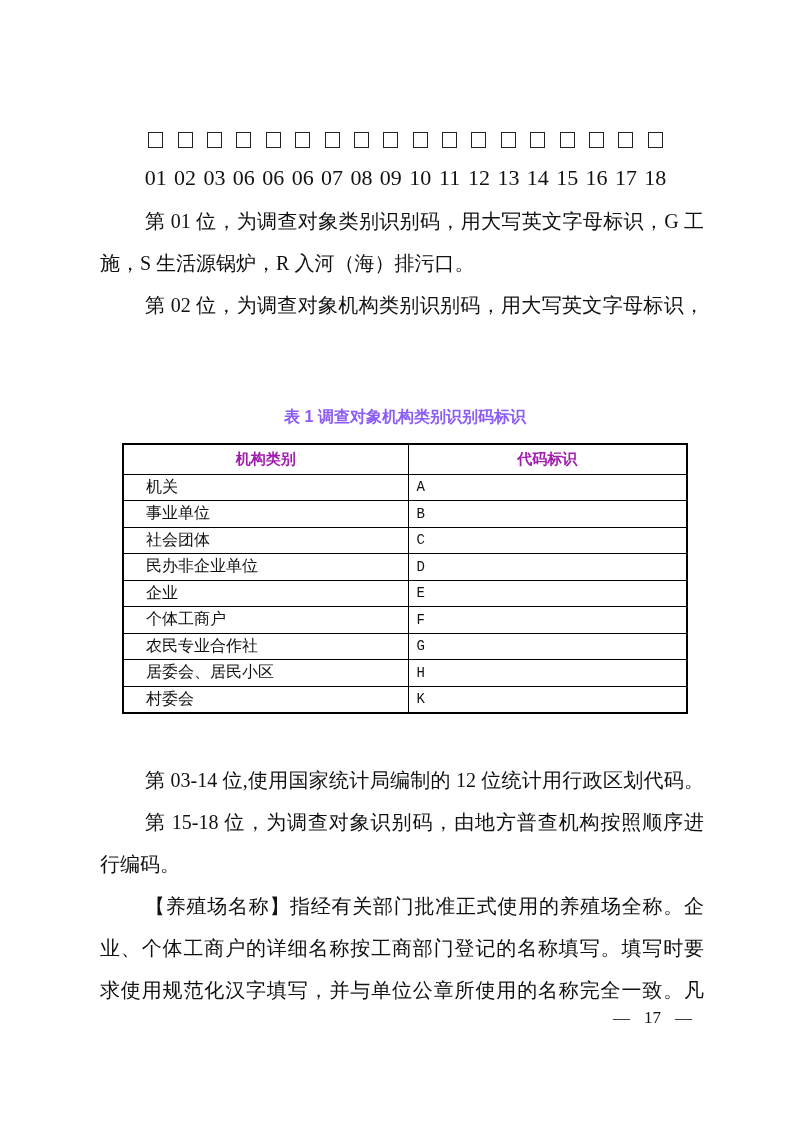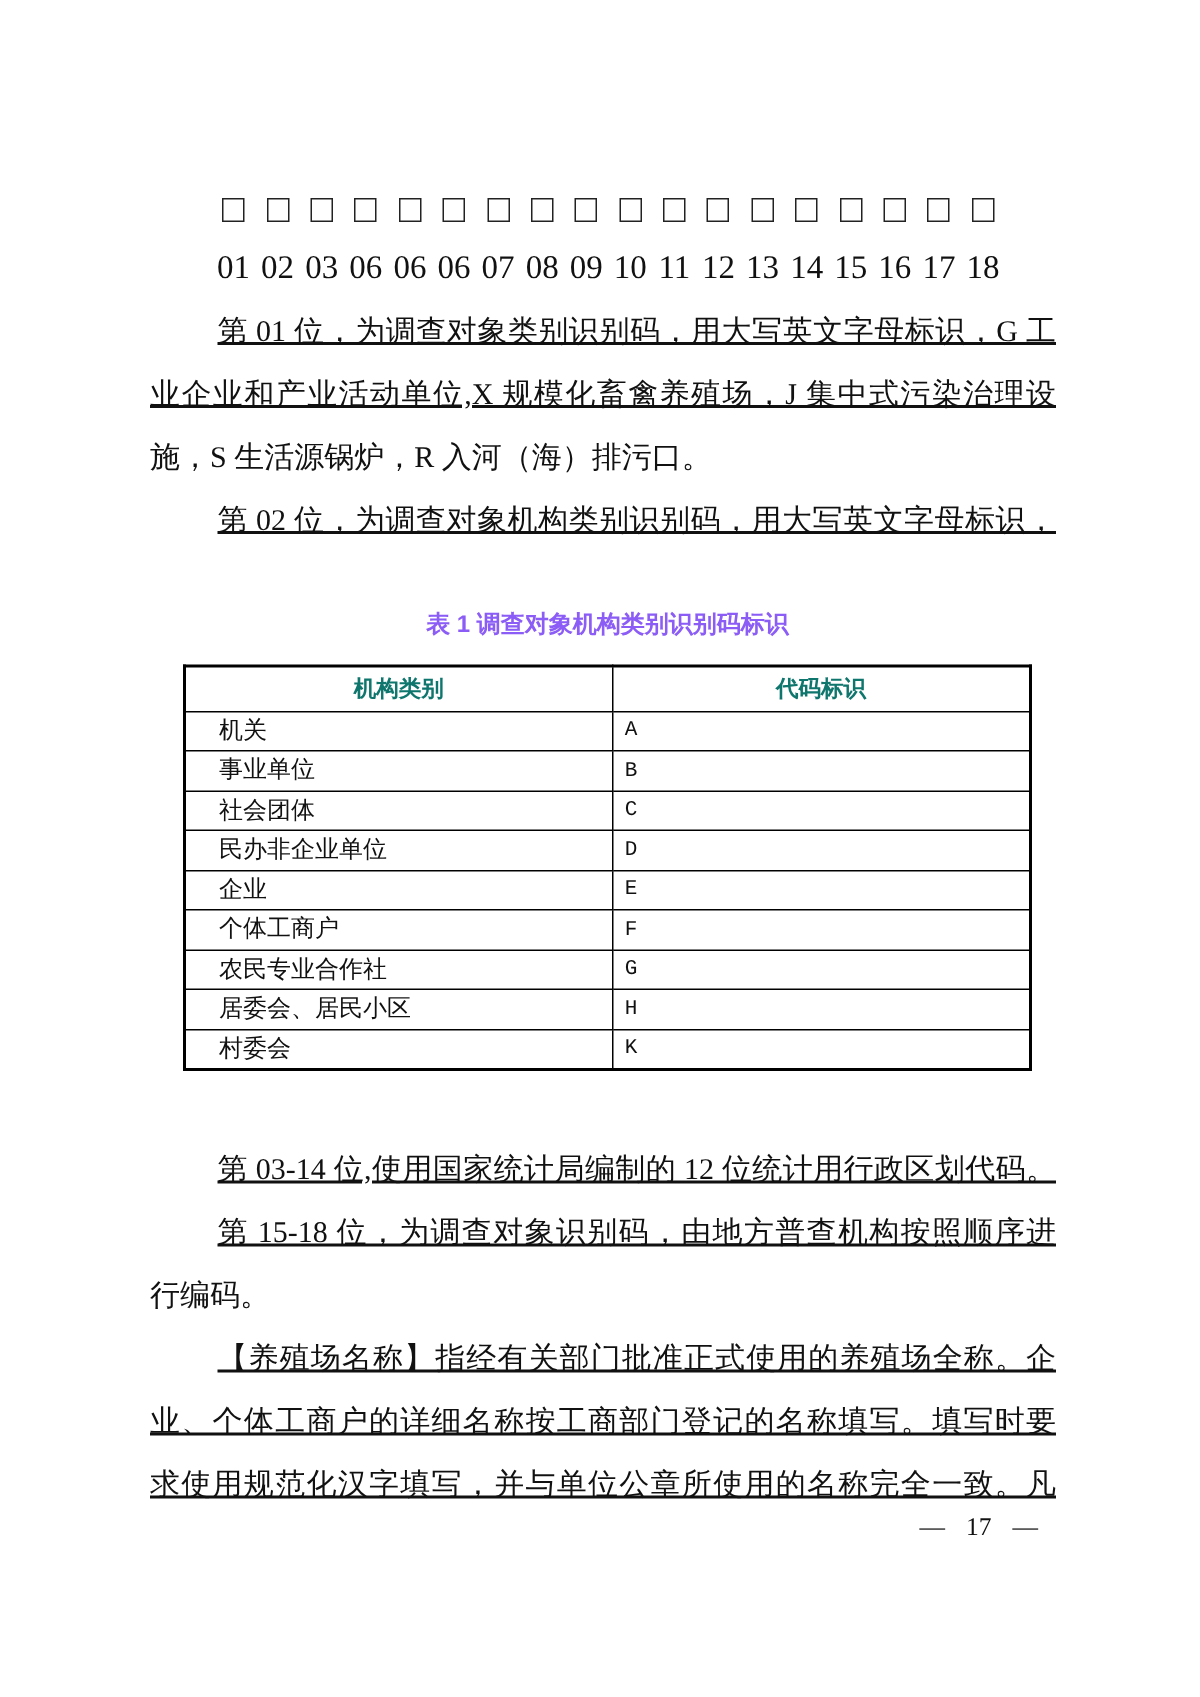--- a/index.html
+++ b/index.html
@@ -47,21 +47,21 @@
     left: 100px;
     width: 604px;
     font-size: 20px;
     line-height: 42px;
     color: #111111;
   }
   #block1 { top: 200px; }
   #block2 { top: 759px; }
   .line { text-align: left; }
   .line.indent { padding-left: 45px; }
-  .line.fill { text-align: justify; text-align-last: justify; text-decoration: underline; }
+  .line.fill { text-align: justify; text-align-last: justify; }
   
   .table-title {
     position: absolute;
     left: 122px; top: 407px;
     width: 566px;
     text-align: center;
     font-family: "Liberation Sans", "DejaVu Sans", sans-serif;
     font-weight: bold;
     font-size: 16px;
     line-height: 20px;
@@ -77,21 +77,21 @@
   }
   .code-table th, .code-table td {
     border: 1px solid #000000;
   }
   .code-table th {
     height: 30px;
     font-family: "Liberation Sans", "DejaVu Sans", sans-serif;
     font-size: 15px;
     font-weight: bold;
     text-align: center;
-    color: #0f766e;
+    color: #a21caf;
   }
   .code-table th.col-category { width: 286px; }
   .code-table th.col-code { width: 280px; }
   .code-table td {
     height: 26.5px;
     font-size: 16px;
     padding-left: 22px;
     color: #111111;
     text-align: left;
     vertical-align: middle;
@@ -190,21 +190,20 @@
       <span class="cell">13</span>
       <span class="cell">14</span>
       <span class="cell">15</span>
       <span class="cell">16</span>
       <span class="cell">17</span>
       <span class="cell">18</span>
     </div>
 
   <div class="text-block" id="block1">
       <div class="line indent fill">第 01 位，为调查对象类别识别码，用大写英文字母标识，G 工</div>
-      <div class="line fill">业企业和产业活动单位,X 规模化畜禽养殖场，J 集中式污染治理设</div>
       <div class="line">施，S 生活源锅炉，R 入河（海）排污口。</div>
       <div class="line indent fill">第 02 位，为调查对象机构类别识别码，用大写英文字母标识，</div>
     </div>
 
   <div class="table-title">表 1 调查对象机构类别识别码标识</div>
 
   <table class="code-table">
     <thead>
       <tr>
         <th class="col-category">机构类别</th>

